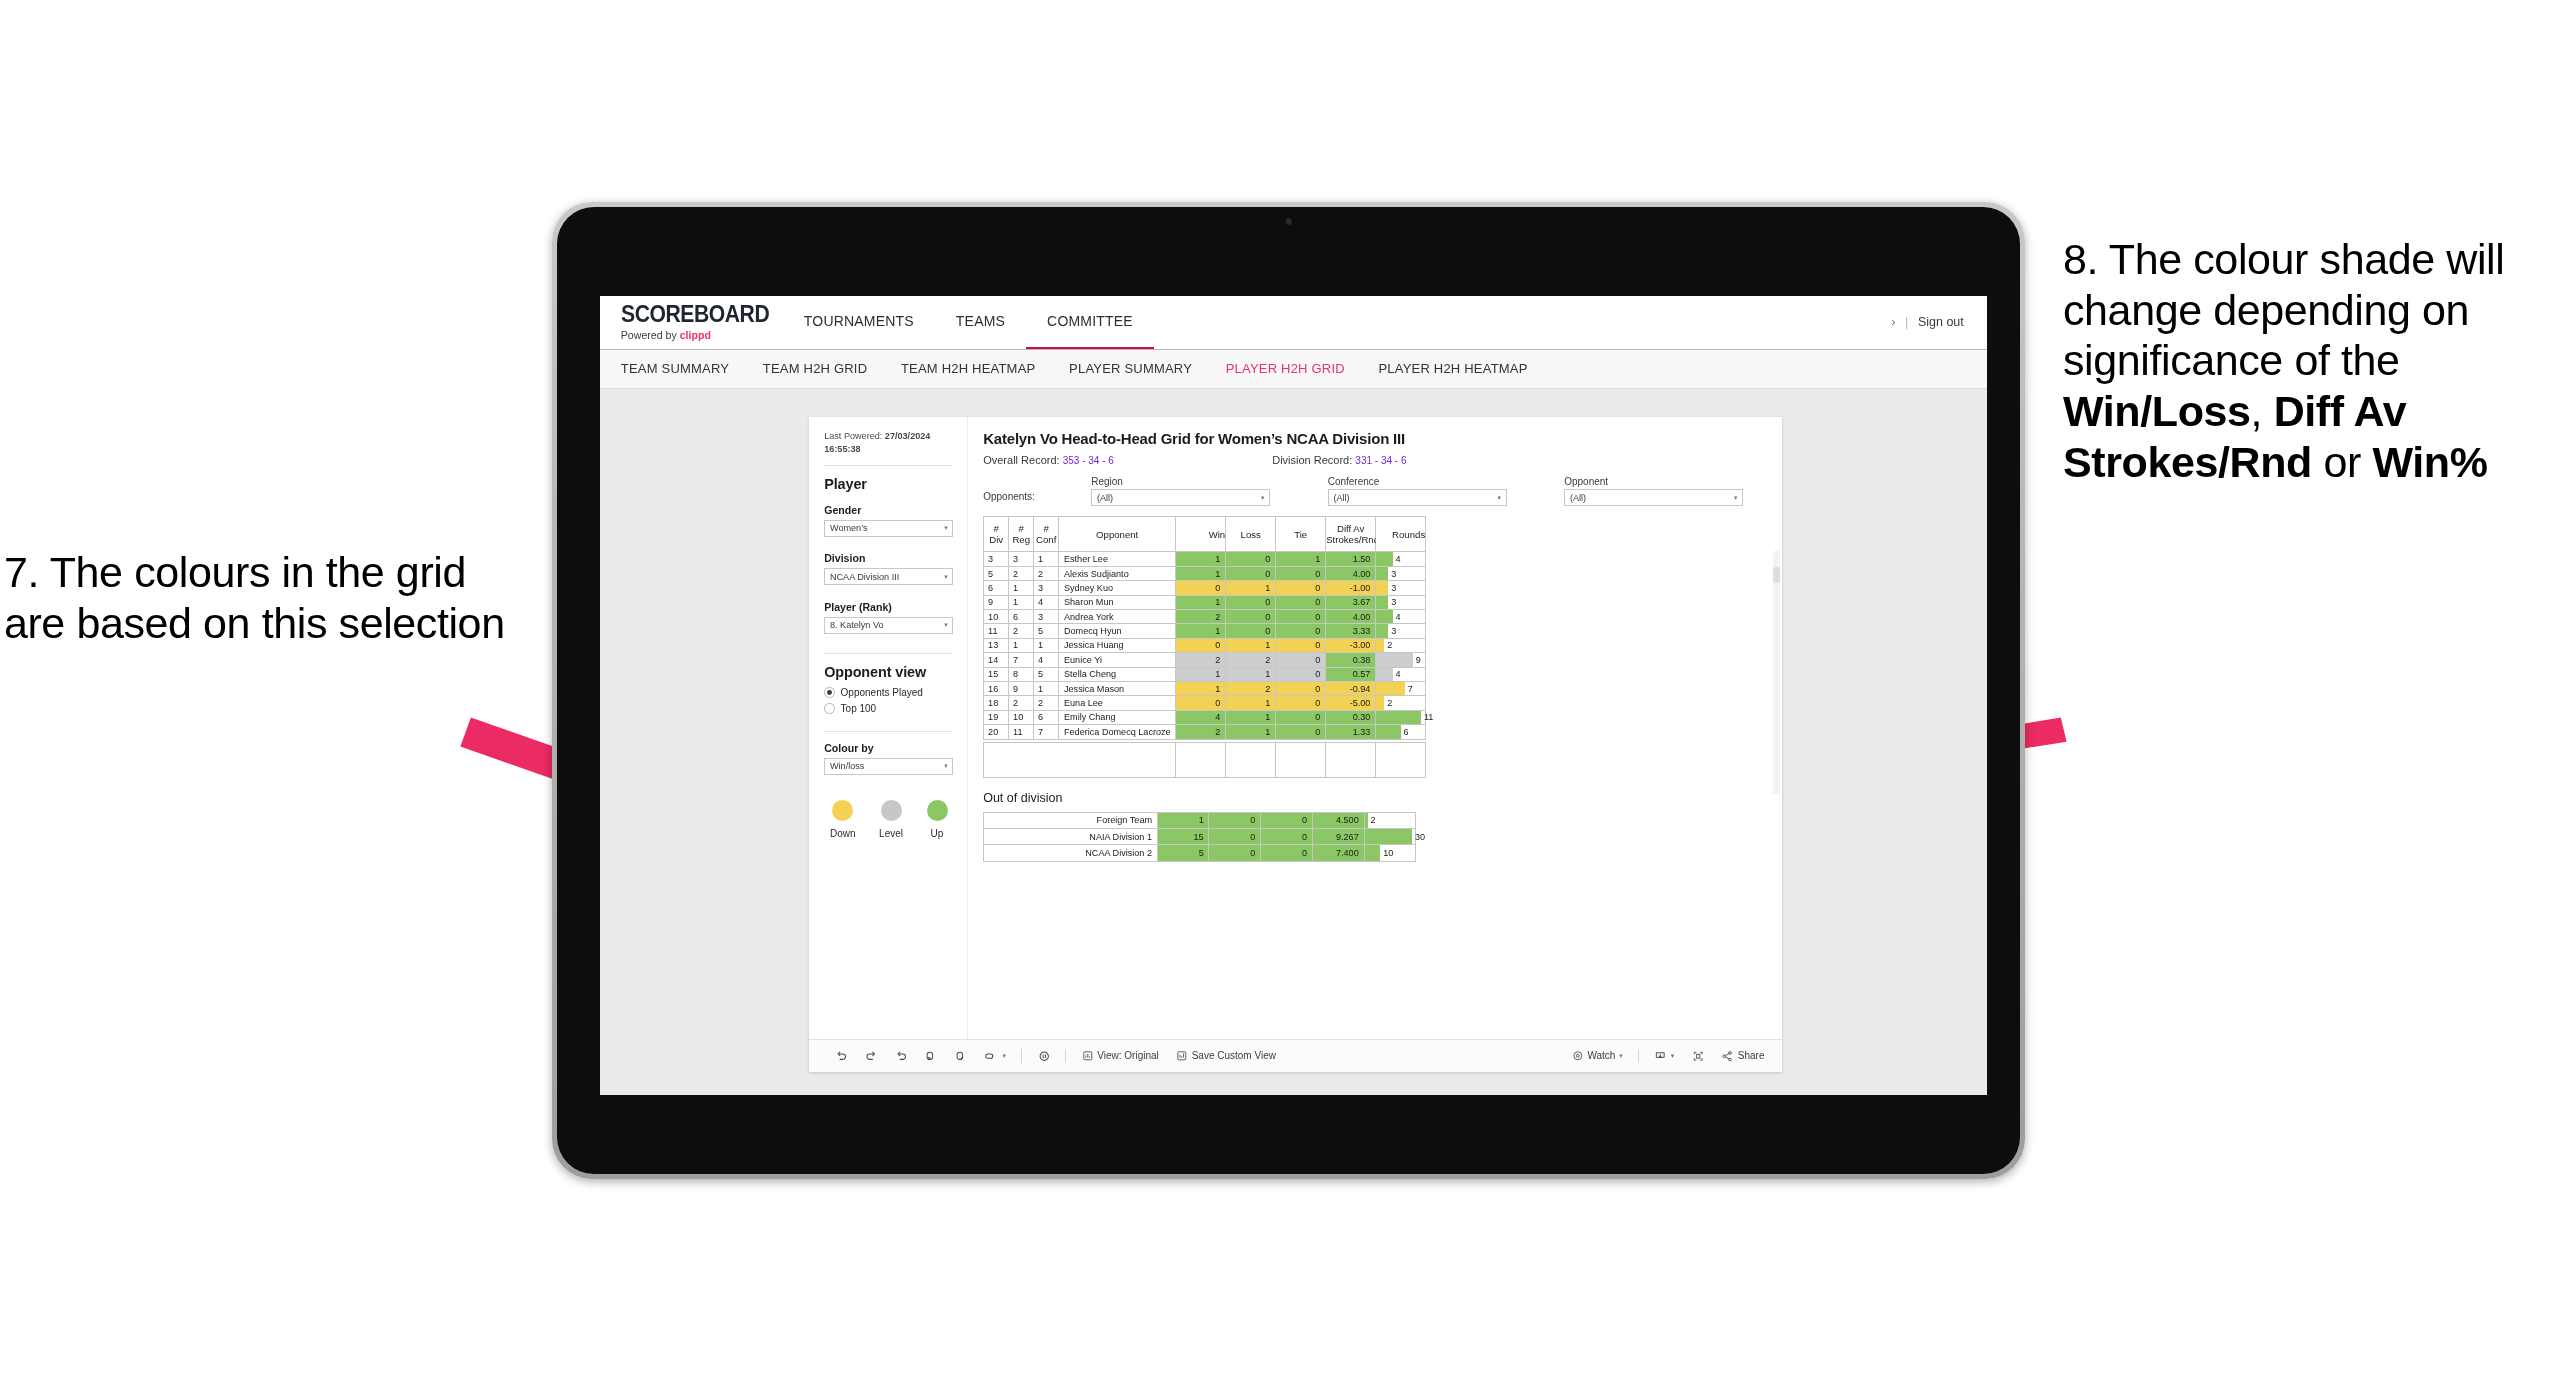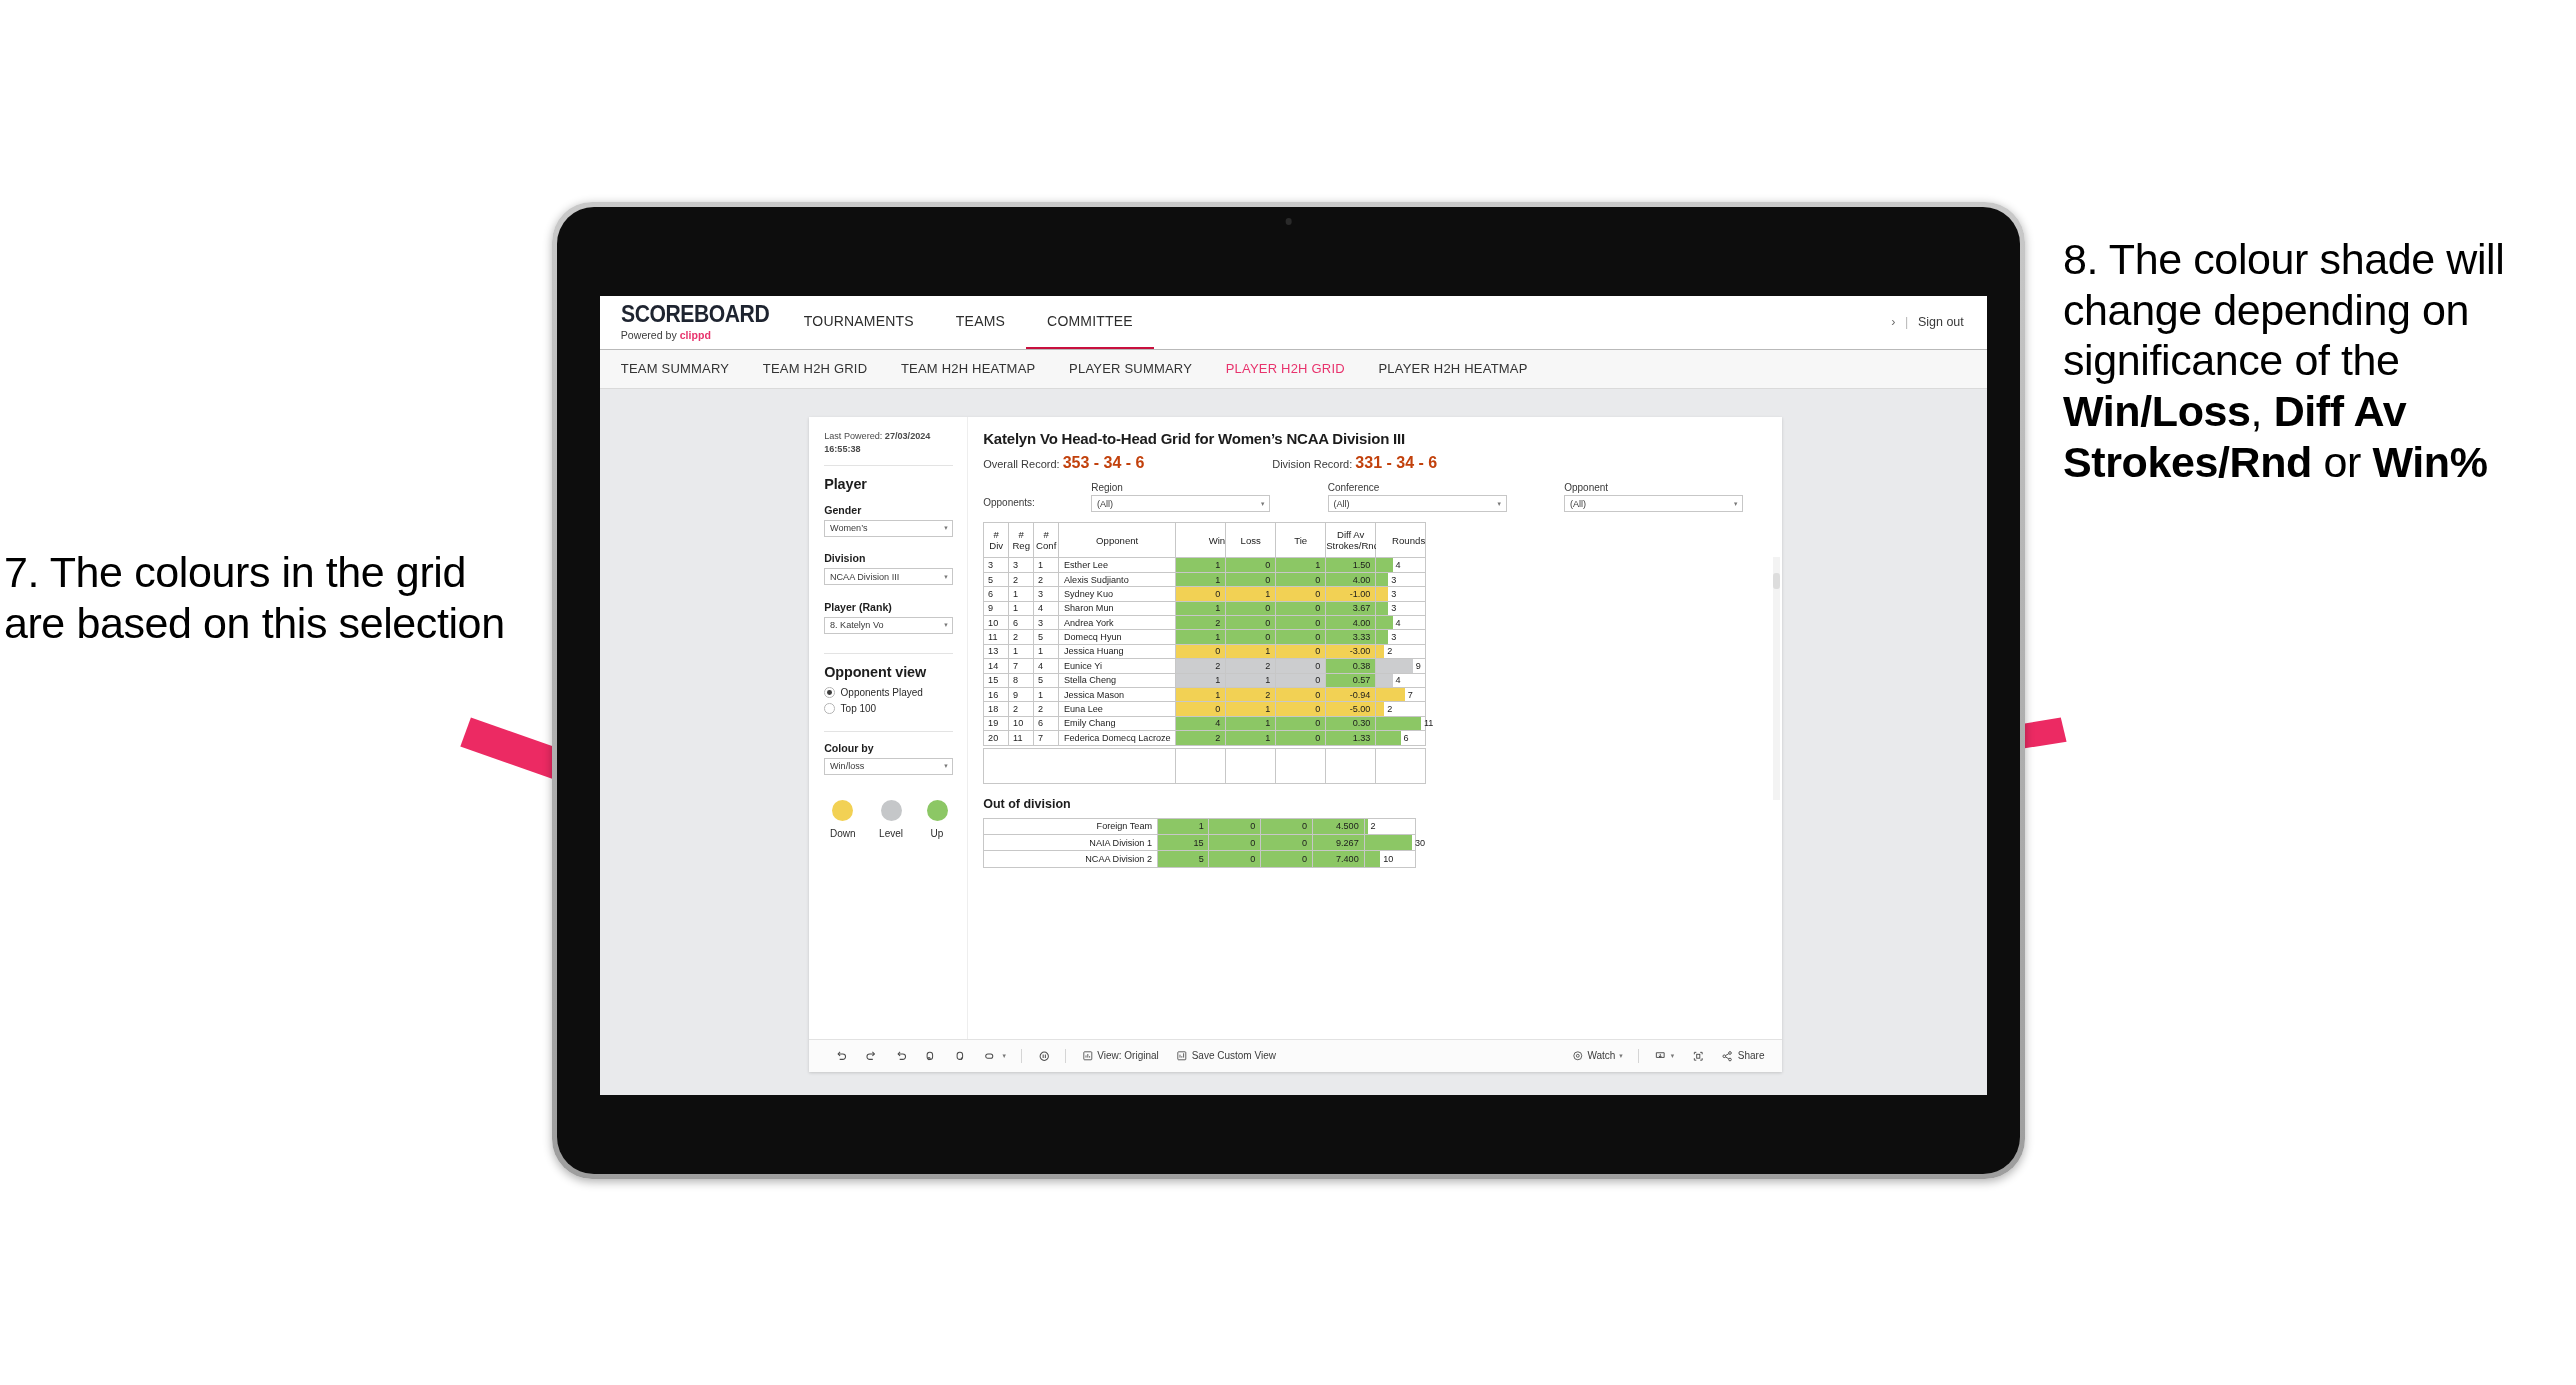--- a/index.html
+++ b/index.html
@@ -132,21 +132,21 @@
   .legend-dots { display:flex; justify-content: space-between; padding: 0 5.8px; margin-top: 25px; }
   .legend-col { text-align:center; }
   .dot { width: 21px; height: 21px; border-radius: 50%; margin: 0 auto 6.7px auto; }
   .legend-lbl { font-size: 10px; color: #2b2b2b; }
 
   
   #main { flex: 1; padding: 13.5px 13.5px 0 15.4px; min-width:0; display:flex; flex-direction:column;}
   .grid-title { font-size: 15px; font-weight: bold; color:#1c1c1c; letter-spacing:-0.2px; }
   .records { display:flex; margin-top: 6.7px; font-size: 11px; color:#3a3a3a; }
   .records .rec { width: 289px; }
-  .records b { font-weight: bold; color:#c2410c; font-size: 16px; }
+  .records b { font-weight: normal; color:#6d28d9; font-size: 10px; }
 
   .oppfilters { display:flex; align-items:flex-end; margin-top: 9.6px; gap: 0; }
   .oppfilters .opplabel { font-size: 10px; color:#3a3a3a; padding-bottom: 3.9px; width: 64px; }
   .ofield { width: 179px; margin-right: 13.5px; margin-left: 44px; }
   .ofield .fl { font-size: 10px; color:#3a3a3a; margin-bottom: 2.9px; }
   .ofield .select { margin-bottom: 0; height: 16.4px; }
 
   
   #tablewrap { margin-top: 10.6px; position: relative; }
   table.h2h { border-collapse: collapse; width: 433px; table-layout: fixed; font-size: 9.1px; color:#1c1c1c; }
@@ -155,21 +155,21 @@
     font-weight: normal; font-size: 9.6px; color:#1c1c1c; text-align:center;
     vertical-align: middle; height: 35px; line-height: 1.15; background:#fff;
   }
   .c-div, .c-reg, .c-conf { width: 25px; text-align: left; padding-left: 3.9px !important; }
   .c-opp { width: 117px; text-align: left; padding-left: 4.8px !important; }
   .c-num { width: 50px; text-align: right; padding-right: 4.8px !important; }
   .c-rnd { width: 50px; position: relative; }
   .bar { position:absolute; left:0; top:0; bottom:0; }
   .rndval { position: relative; padding-left: 2.9px; font-size: 9.1px; }
 
-  .oodtitle { font-size: 12.5px; font-weight: bold; color:#1c1c1c; margin: 12.5px 0 6.7px 0;}
+  .oodtitle { font-size: 12.5px; font-weight: normal; color:#1c1c1c; margin: 12.5px 0 6.7px 0;}
   table.ood { border-collapse: collapse; width: 433px; table-layout: fixed; font-size: 9.1px; color:#1c1c1c; }
   table.ood td { border: 1px solid #c7c7c7; padding: 0; height: 16.4px; }
   .ood-name { width: 168px; text-align: right; padding-right: 4.8px !important; }
 
   .vscroll {
     position: absolute; top: 35px; right: -11.6px; width: 6.7px; height: 243px;
     background: #f3f3f3;
   }
   .vthumb { position:absolute; left:0; top:15.4px; width:6.7px; height: 16.4px; background:#dddddd; border-radius:2.9px; }
 

